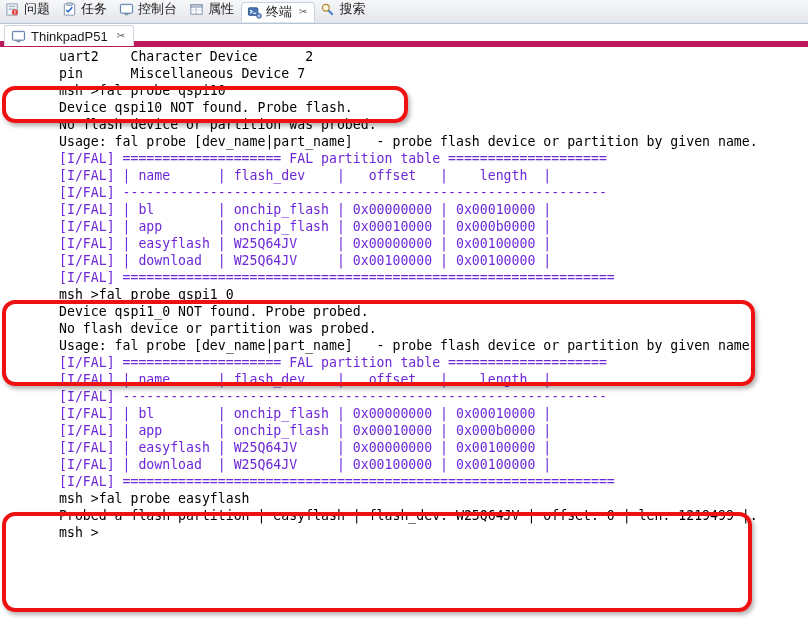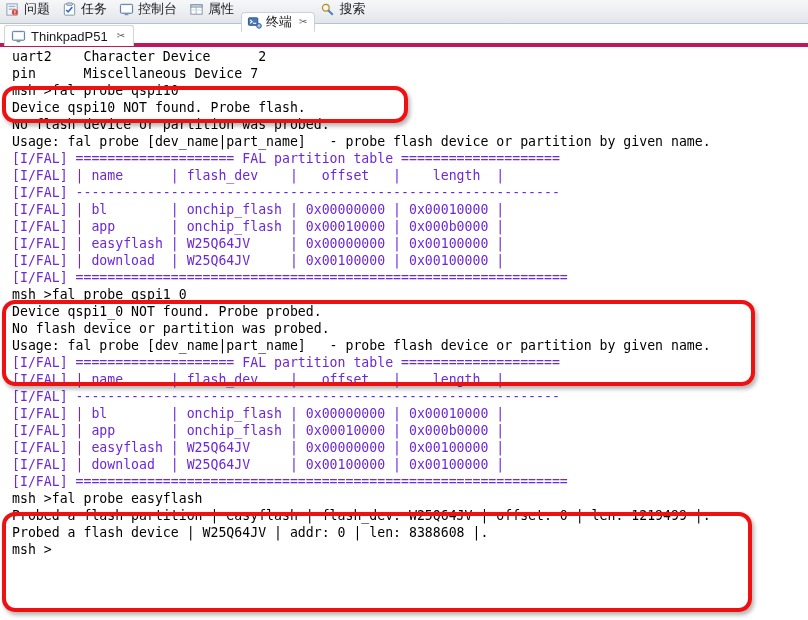--- a/index.html
+++ b/index.html
@@ -26,35 +26,35 @@
     font-size: 13px; color: #1b1b1b;
     white-space: nowrap;
     position: relative;
     cursor: default;
   }
   .vtab.active {
     background: #ffffff;
     border: 1px solid #c8d2df;
     border-bottom: 1px solid #ffffff;
     border-radius: 4px 4px 0 0;
-    margin-top: 12px;
+    margin-top: 2px;
     z-index: 3;
   }
   .vtab-close {
     font-size: 10px; color: #5a5a5a; margin-left: 3px; line-height: 1;
   }
 
   
   .ico { width: 15px; height: 15px; display: inline-block; flex: 0 0 15px; }
 
   
   .edgebar {
     position: absolute; left: 0; top: 24px; width: 808px; height: 23px;
     background: #ffffff;
-    border-bottom: 4px solid #be185d;
+    border-bottom: 6px solid #be185d;
   }
   .edtab {
     position: absolute; left: 4px; top: 1px; height: 21px;
     display: flex; align-items: center; gap: 5px;
     padding: 0 8px 0 6px;
     background: #ffffff;
     border: 1px solid #cdd5e0;
     border-bottom: none;
     border-radius: 3px 3px 0 0;
     font-size: 13px; color: #15181c;
@@ -71,20 +71,21 @@
   }
   .line {
     position: relative;
     height: 17px; line-height: 17px;
     font-family: "DejaVu Sans Mono", "Liberation Mono", monospace;
     font-size: 13.2px;
     letter-spacing: 0px;
     white-space: pre;
     color: #000000;
     padding-left: 12px;
+    margin-left: 47px;
   }
   .line.log { color: #6d28d9; }
 
   
   .hlbox {
     position: absolute;
     border: 4px solid #ee1111;
     border-radius: 13px;
     background: transparent;
     box-shadow: 2px 3px 4px rgba(0,0,0,0.30);
@@ -206,21 +207,20 @@
       <div class="line log">[I/FAL] ==================== FAL partition table ====================</div>
       <div class="line log">[I/FAL] | name      | flash_dev    |   offset   |    length  |</div>
       <div class="line log">[I/FAL] -------------------------------------------------------------</div>
       <div class="line log">[I/FAL] | bl        | onchip_flash | 0x00000000 | 0x00010000 |</div>
       <div class="line log">[I/FAL] | app       | onchip_flash | 0x00010000 | 0x000b0000 |</div>
       <div class="line log">[I/FAL] | easyflash | W25Q64JV     | 0x00000000 | 0x00100000 |</div>
       <div class="line log">[I/FAL] | download  | W25Q64JV     | 0x00100000 | 0x00100000 |</div>
       <div class="line log">[I/FAL] ==============================================================</div>
       <div class="line">msh &gt;fal probe easyflash</div>
       <div class="line">Probed a flash partition | easyflash | flash_dev: W25Q64JV | offset: 0 | len: 1219499 |.</div>
-      <div class="line">Probed a flash device | W25Q64JV | addr: 0 | len: 8388608 |.</div>
       <div class="line">msh &gt;</div>
     </div>
 
   <div id="annotation-layer">
       <div class="hlbox" style="left: 2px; top: 86px; width: 406px; height: 37px;"></div>
       <div class="hlbox" style="left: 2px; top: 300px; width: 753px; height: 86px;"></div>
       <div class="hlbox" style="left: 2px; top: 512px; width: 750px; height: 100px;"></div>
     </div>
 </div>
 

